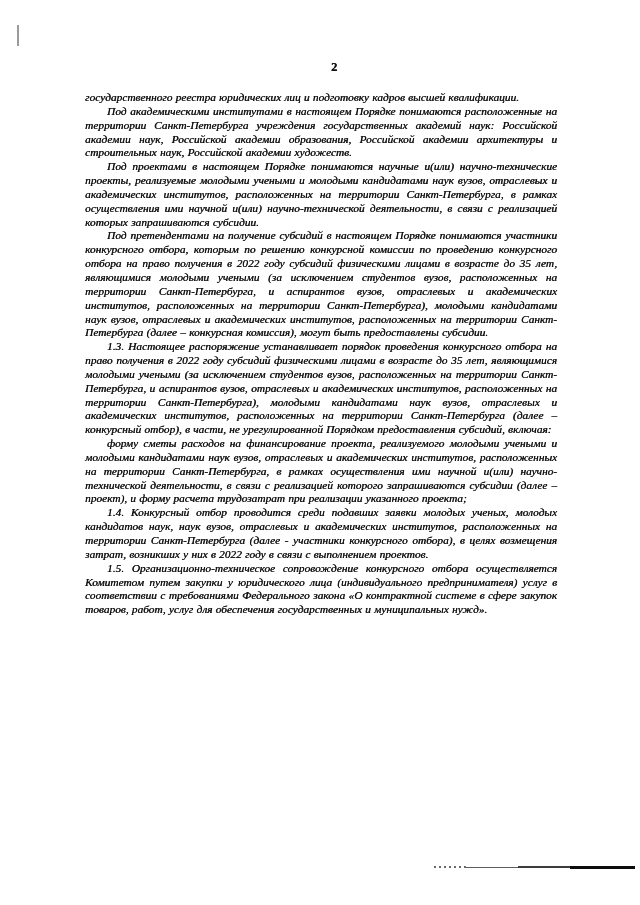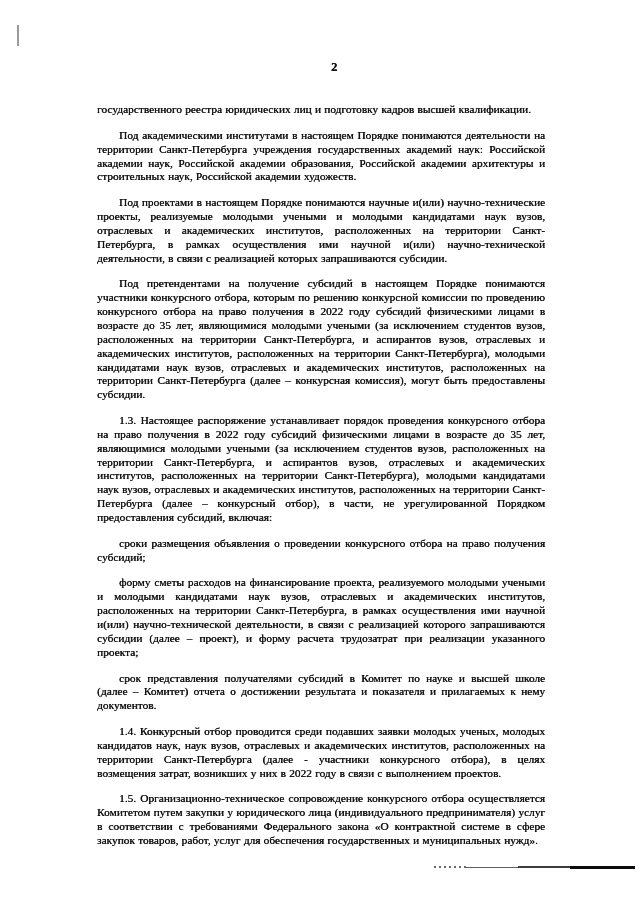--- a/index.html
+++ b/index.html
@@ -39,22 +39,23 @@
     top: 91px;
     width: 472px;
     font-size: 11.35px;
     line-height: 13.85px;
     text-align: justify;
     text-align-last: left;
     text-shadow: 0.35px 0 0 currentColor;
     word-spacing: 0.4px;
   }
   .para {
-    margin: 12px;
+    margin: 0;
     padding: 0;
+    font-style: italic;
   }
   .para.indent {
     text-indent: 22px;
   }
   .bottom-artifact {
     position: absolute;
     top: 865px;
     left: 434px;
     width: 201px;
     height: 4px;
@@ -84,27 +85,25 @@
   }
 </style>
 </head>
 <body>
 
 <div class="sheet">
   <div class="corner-mark"></div>
   <div class="page-number">2</div>
   <div class="content" id="paragraphs">
       <p class="para">государственного реестра юридических лиц и подготовку кадров высшей квалификации.</p>
-      <p class="para indent">Под академическими институтами в настоящем Порядке понимаются деятельности на территории Санкт-Петербурга учреждения государственных академий наук: Российской академии наук, Российской академии образования, Российской академии архитектуры и строительных наук, Российской академии художеств.</p>
+      <p class="para indent">Под академическими институтами в настоящем Порядке понимаются расположенные на территории Санкт-Петербурга учреждения государственных академий наук: Российской академии наук, Российской академии образования, Российской академии архитектуры и строительных наук, Российской академии художеств.</p>
       <p class="para indent">Под проектами в настоящем Порядке понимаются научные и(или) научно-технические проекты, реализуемые молодыми учеными и молодыми кандидатами наук вузов, отраслевых и академических институтов, расположенных на территории Санкт-Петербурга, в рамках осуществления ими научной и(или) научно-технической деятельности, в связи с реализацией которых запрашиваются субсидии.</p>
       <p class="para indent">Под претендентами на получение субсидий в настоящем Порядке понимаются участники конкурсного отбора, которым по решению конкурсной комиссии по проведению конкурсного отбора на право получения в 2022 году субсидий физическими лицами в возрасте до 35 лет, являющимися молодыми учеными (за исключением студентов вузов, расположенных на территории Санкт-Петербурга, и аспирантов вузов, отраслевых и академических институтов, расположенных на территории Санкт-Петербурга), молодыми кандидатами наук вузов, отраслевых и академических институтов, расположенных на территории Санкт-Петербурга (далее – конкурсная комиссия), могут быть предоставлены субсидии.</p>
       <p class="para indent">1.3. Настоящее распоряжение устанавливает порядок проведения конкурсного отбора на право получения в 2022 году субсидий физическими лицами в возрасте до 35 лет, являющимися молодыми учеными (за исключением студентов вузов, расположенных на территории Санкт-Петербурга, и аспирантов вузов, отраслевых и академических институтов, расположенных на территории Санкт-Петербурга), молодыми кандидатами наук вузов, отраслевых и академических институтов, расположенных на территории Санкт-Петербурга (далее – конкурсный отбор), в части, не урегулированной Порядком предоставления субсидий, включая:</p>
-      <p class="para indent">сроки размещения объявления о проведении конкурсного отбора на право получения субсидий;</p>
       <p class="para indent">форму сметы расходов на финансирование проекта, реализуемого молодыми учеными и молодыми кандидатами наук вузов, отраслевых и академических институтов, расположенных на территории Санкт-Петербурга, в рамках осуществления ими научной и(или) научно-технической деятельности, в связи с реализацией которого запрашиваются субсидии (далее – проект), и форму расчета трудозатрат при реализации указанного проекта;</p>
-      <p class="para indent">срок представления получателями субсидий в Комитет по науке и высшей школе (далее – Комитет) отчета о достижении результата и показателя и прилагаемых к нему документов.</p>
       <p class="para indent">1.4. Конкурсный отбор проводится среди подавших заявки молодых ученых, молодых кандидатов наук, наук вузов, отраслевых и академических институтов, расположенных на территории Санкт-Петербурга (далее - участники конкурсного отбора), в целях возмещения затрат, возникших у них в 2022 году в связи с выполнением проектов.</p>
       <p class="para indent">1.5. Организационно-техническое сопровождение конкурсного отбора осуществляется Комитетом путем закупки у юридического лица (индивидуального предпринимателя) услуг в соответствии с требованиями Федерального закона «О контрактной системе в сфере закупок товаров, работ, услуг для обеспечения государственных и муниципальных нужд».</p>
     </div>
   <div class="bottom-artifact">
     <span class="seg seg-dots"></span>
     <span class="seg seg-thin"></span>
     <span class="seg seg-mid"></span>
     <span class="seg seg-dark"></span>
   </div>
 </div>

